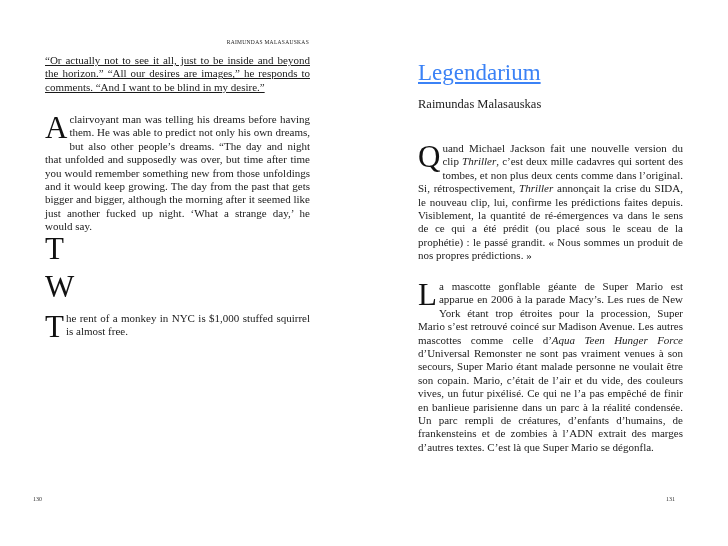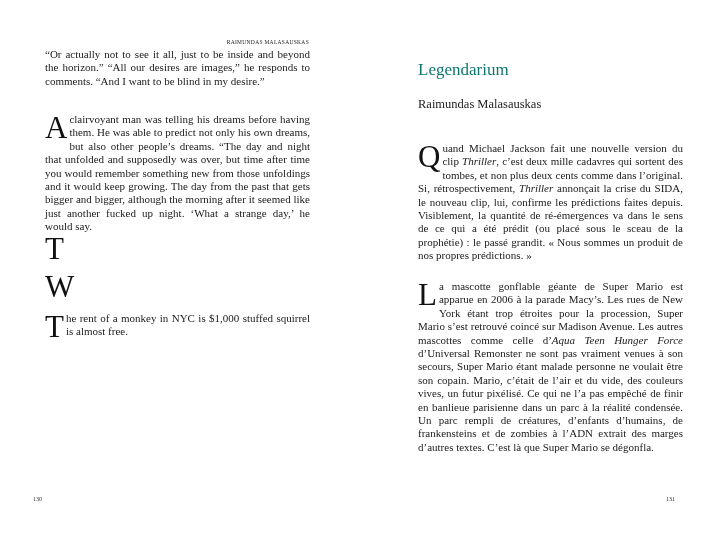--- a/index.html
+++ b/index.html
@@ -54,34 +54,35 @@
     .dropcap {
       float: left;
       font-size: 31px;
       line-height: 24px;
       padding-top: 3px;
       margin-right: 2px;
       font-family: "Liberation Serif", "DejaVu Serif", serif;
       color: #111;
     }
 
-    .lp1 { top: 48px; }
+    .lp1 { top: 54px; text-decoration: underline; }
     .lp2 { top: 113px; }
     .lp3 { top: 234px; }
     .lp4 { top: 272px; }
     .lp5 { top: 312px; }
 
     .title {
       position: absolute;
       left: 54px;
       top: 60px;
-      font-size: 17px;
+      font-size: 23px;
       font-weight: normal;
       margin: 0;
-      color: #0f766e;
+      color: #3b82f6;
+      text-decoration: underline;
     }
     .author {
       position: absolute;
       left: 54px;
       top: 97px;
       font-size: 12.5px;
       margin: 0;
       color: #1a1a1a;
     }
 

